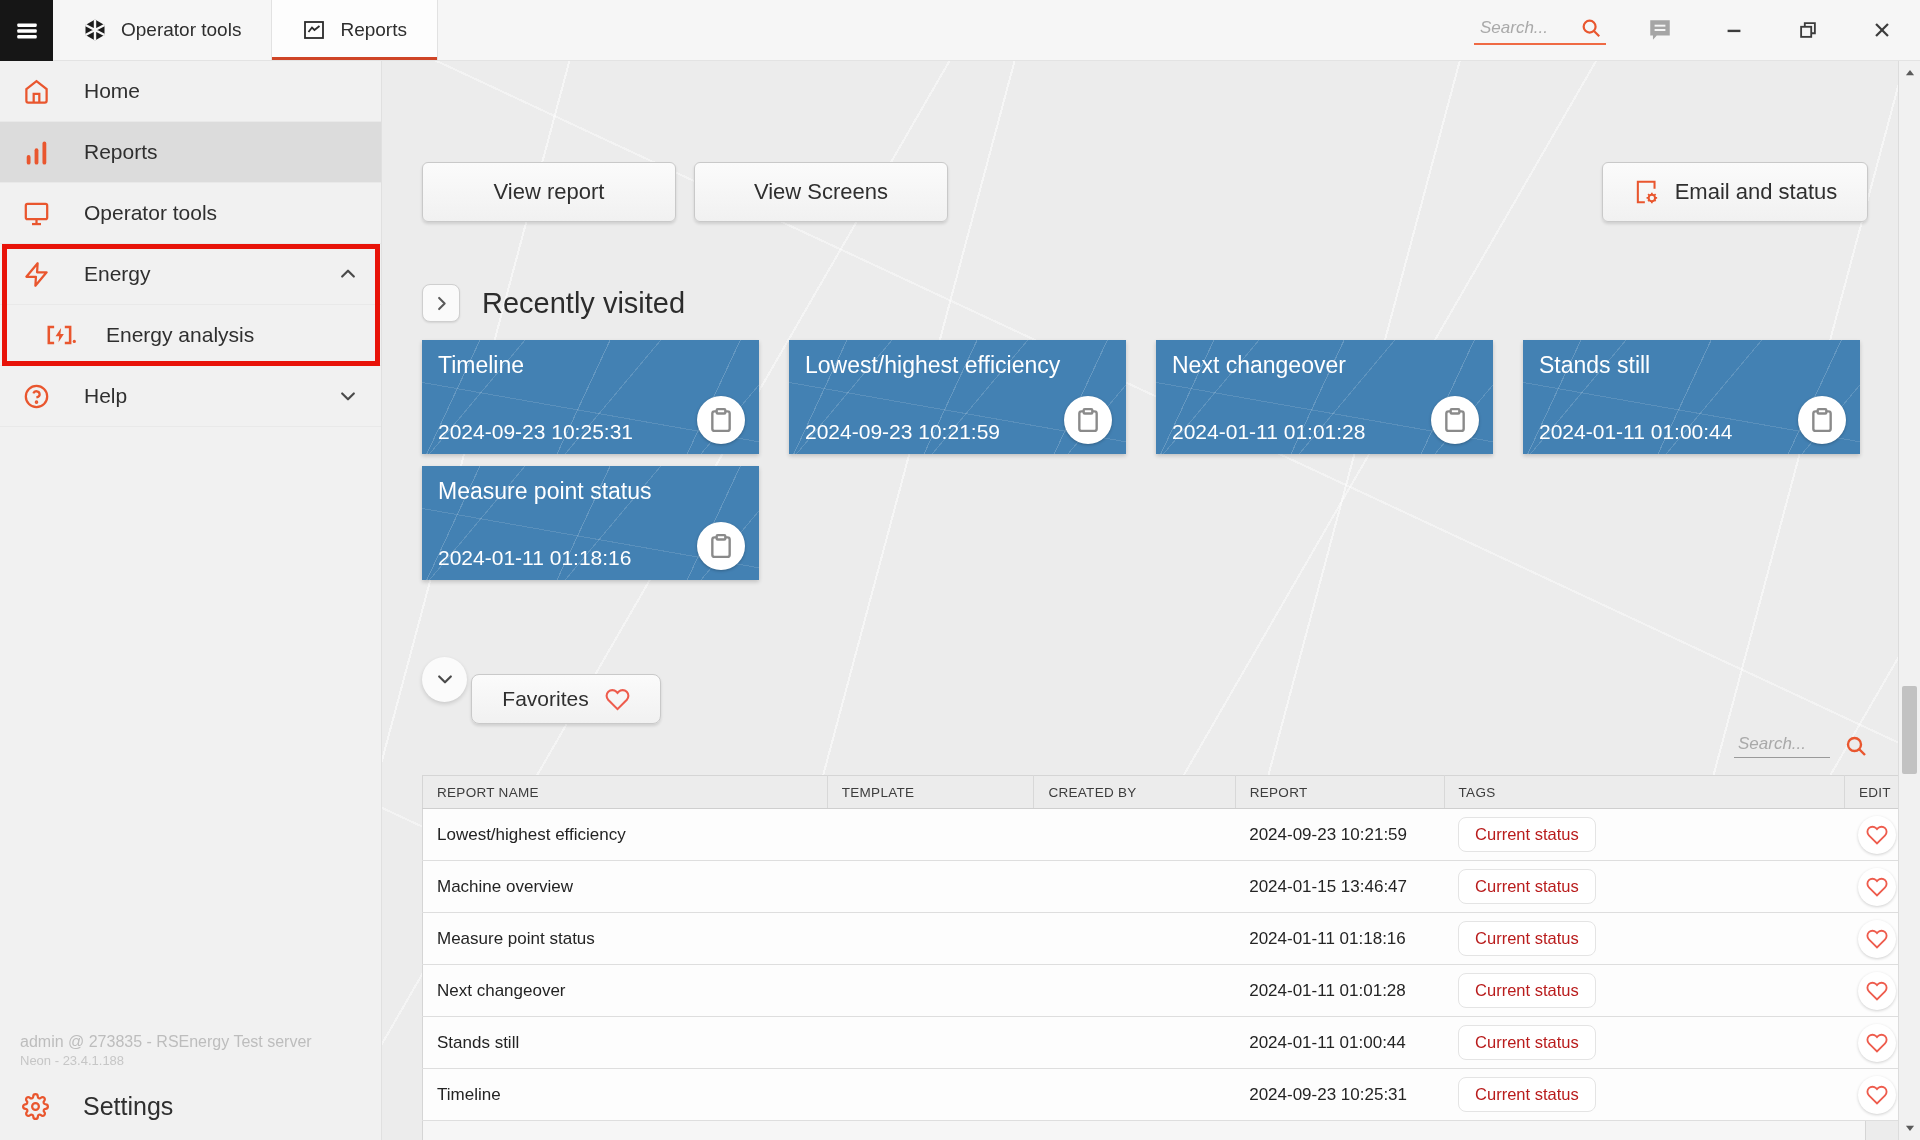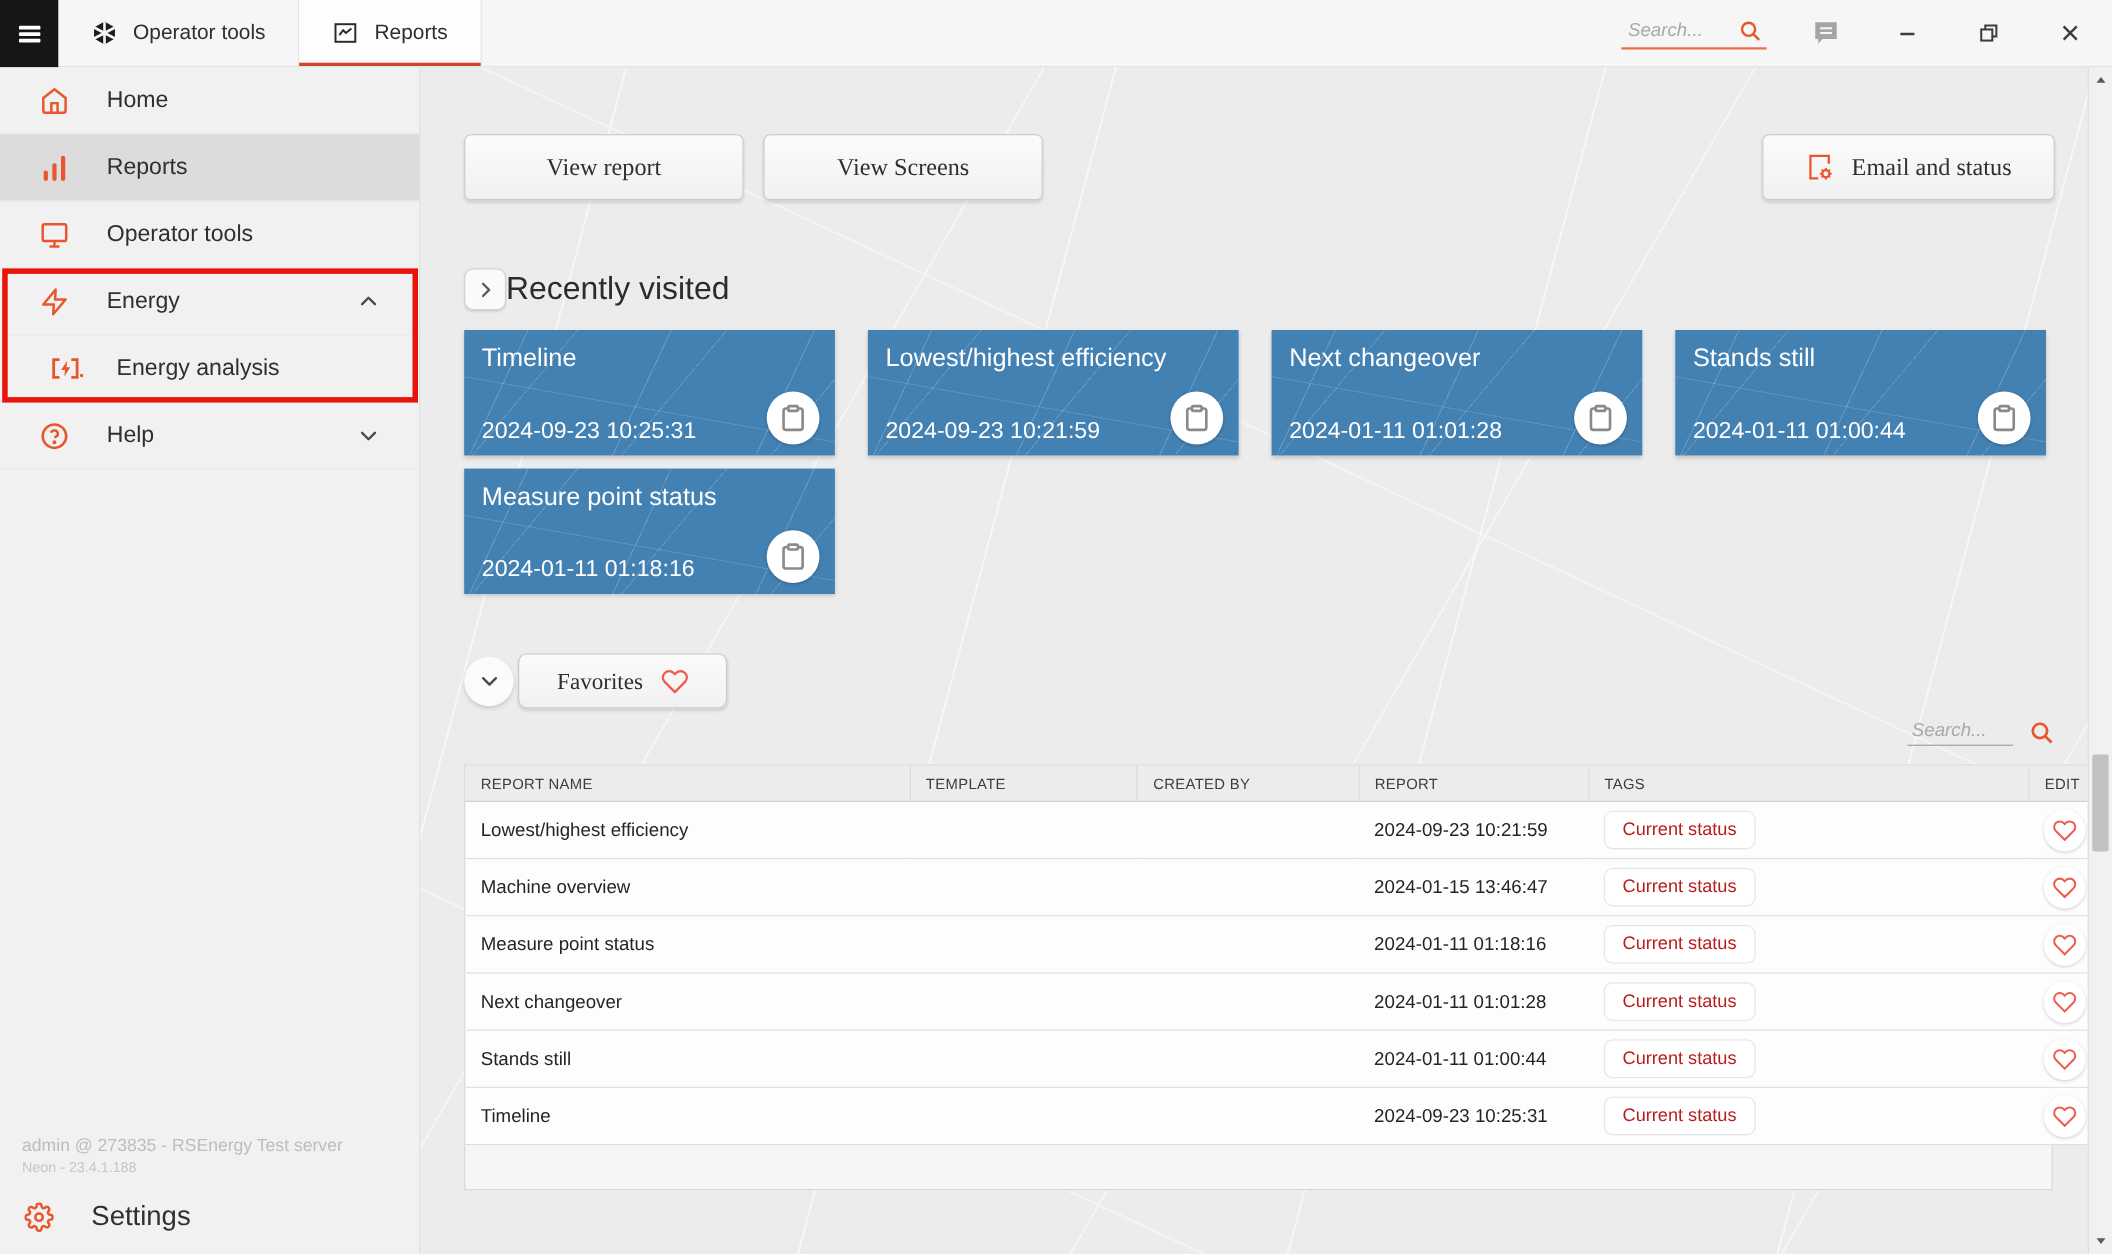--- a/index.html
+++ b/index.html
@@ -15,44 +15,44 @@
   .tab.active::after { content:""; position:absolute; left:0; right:0; bottom:0; height:3px; background:#cf4527; }
   .topbar-right { margin-left:auto; display:flex; align-items:center; gap:34px; padding-right:18px; }
   .top-search { position:relative; display:flex; align-items:center; gap:8px; border-bottom:2px solid #ef6a44; padding:2px 4px 4px 6px; }
   .top-search input { border:none; outline:none; background:transparent; width:92px; font-size:17px; font-style:italic; color:#555; font-family:"Liberation Sans", sans-serif; }
   .top-search input::placeholder { color:#a9a9a9; }
   .winbtn { width:40px; height:40px; display:flex; align-items:center; justify-content:center; cursor:pointer; color:#3c3c3c; }
   .ic { display:block; }
 
   
   .sidebar { position:absolute; left:0; top:61px; width:382px; height:1079px; background:#f1f1f1; border-right:1px solid #e0e0e0; z-index:20; }
-  .side-item { height:61px; display:flex; align-items:center; padding:0 36px; gap:34px; font-size:21px; color:#2f2f2f; border-bottom:1px solid #e9e9e9; cursor:pointer; position:relative; }
+  .side-item { height:61px; display:flex; align-items:center; padding:0 23px; gap:34px; font-size:21px; color:#2f2f2f; border-bottom:1px solid #e9e9e9; cursor:pointer; position:relative; }
   .side-item.active { background:#dcdcdc; }
   .side-item .chev { margin-left:auto; color:#4a4a4a; }
   .side-item.sub { padding-left:44px; gap:30px; }
   .energy-outline { position:absolute; left:2px; top:183px; width:378px; height:122px; border:5px solid #e81309; pointer-events:none; z-index:5; }
   .sidebar-footer { position:absolute; left:0; bottom:0; width:100%; padding:0 0 8px 0; }
   .admin-block { padding:0 20px 12px 20px; }
   .admin-line { font-size:16px; color:#bdbdbd; }
   .version-line { font-size:13px; color:#c6c6c6; margin-top:2px; }
   .settings-row { height:52px; display:flex; align-items:center; padding:0 22px; gap:34px; font-size:25px; color:#2f2f2f; cursor:pointer; }
 
   
   .main { position:absolute; left:382px; top:61px; width:1516px; height:1079px; background-color:#ececec; overflow:hidden;
     background-image:
       repeating-linear-gradient(105deg, rgba(255,255,255,0) 0 180px, rgba(255,255,255,.55) 180px 182px, rgba(255,255,255,0) 182px 430px),
       repeating-linear-gradient(-60deg, rgba(255,255,255,0) 0 240px, rgba(255,255,255,.45) 240px 242px, rgba(255,255,255,0) 242px 560px),
       repeating-linear-gradient(25deg, rgba(255,255,255,0) 0 300px, rgba(255,255,255,.4) 300px 302px, rgba(255,255,255,0) 302px 700px);
     padding:0 30px 0 40px; }
   .toolbar-row { margin-top:61px; display:flex; gap:18px; }
-  .btn { background:linear-gradient(#fbfbfb,#f1f1f1); border:1px solid #c9c9c9; border-radius:6px; box-shadow:0 2px 3px rgba(0,0,0,.12); font-size:22px; color:#2f2f2f; display:flex; align-items:center; justify-content:center; gap:14px; cursor:pointer; font-family:Liberation Serif, serif; }
+  .btn { background:linear-gradient(#fbfbfb,#f1f1f1); border:1px solid #c9c9c9; border-radius:6px; box-shadow:0 2px 3px rgba(0,0,0,.12); font-size:22px; color:#2f2f2f; display:flex; align-items:center; justify-content:center; gap:14px; cursor:pointer; font-family:Liberation Sans, sans-serif;margin-top:40px; }
   .btn-large { width:254px; height:60px; }
   .btn-email { width:266px; height:60px; margin-left:auto; }
 
-  .recent-header { margin-top:62px; display:flex; align-items:center; }
+  .recent-header { margin-top:62px; display:flex; align-items:center; gap:22px; }
   .expand-btn { width:38px; height:38px; border:1px solid #cfcfcf; border-radius:8px; background:#fafafa; box-shadow:0 1px 2px rgba(0,0,0,.1); display:flex; align-items:center; justify-content:center; color:#5a5a5a; cursor:pointer; }
   .section-title { font-size:29px; color:#2c2c2c; font-weight:500; }
 
   .cards { margin-top:18px; display:flex; flex-wrap:wrap; gap:12px 30px; width:1440px; }
   .card { width:337px; height:114px; background-color:#4381b3; color:#fff; position:relative; padding:12px 16px; cursor:pointer; box-shadow:0 2px 4px rgba(0,0,0,.18);
     background-image:
       repeating-linear-gradient(115deg, rgba(255,255,255,0) 0 52px, rgba(255,255,255,.18) 52px 53px, rgba(255,255,255,0) 53px 118px),
       repeating-linear-gradient(-50deg, rgba(255,255,255,0) 0 44px, rgba(255,255,255,.15) 44px 45px, rgba(255,255,255,0) 45px 104px),
       repeating-linear-gradient(10deg, rgba(255,255,255,0) 0 70px, rgba(255,255,255,.12) 70px 71px, rgba(255,255,255,0) 71px 150px); }
   .card-title { font-size:23px; font-weight:500; }

